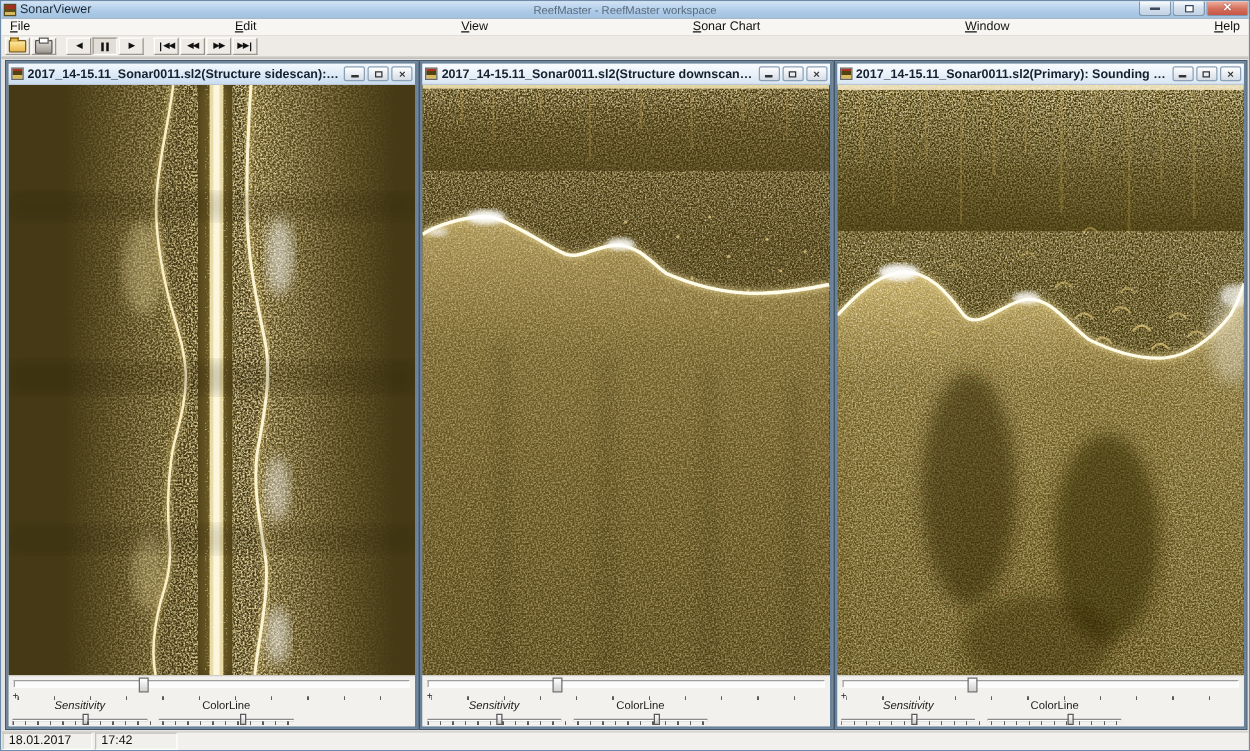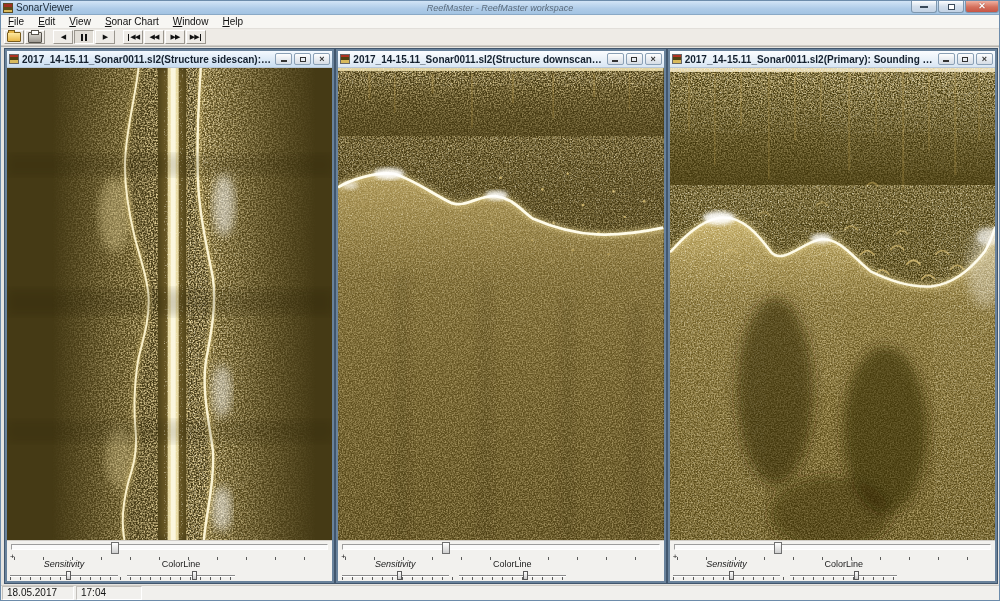--- a/index.html
+++ b/index.html
@@ -6,32 +6,32 @@
   #app{position:relative;width:1000px;height:601px;font-family:"Liberation Sans",sans-serif;
        background:#ece9e4;border:1px solid #6d8cab;box-sizing:border-box;overflow:hidden;
        display:flex;flex-direction:column;}
   
   .titlebar{height:13px;flex:0 0 13px;display:flex;align-items:center;position:relative;
     background:linear-gradient(#d2e4f6,#aecbe8 60%,#a3c3e2);border-bottom:1px solid #8aa9c6;}
   .appicon{width:10px;height:10px;margin:0 3px 0 2px;border:1px solid #5a4a20;box-sizing:border-box;
     background:linear-gradient(180deg,#a03020 0 3px,#5c4c16 3px 6px,#d8b95c 6px 10px);}
   .apptitle{font-size:10px;line-height:12px;color:#1d2b38;}
   .workspace-title{position:absolute;left:0;right:0;text-align:center;font-size:9px;color:#57payer;}
-  .workspace-title{color:#5a6b7c;font-style:italic;}
+  .workspace-title{color:#5a6b7c;}
   .winbtns{margin-left:auto;display:flex;height:13px;}
   .wbtn{width:26px;height:12px;border:1px solid #7e97ae;border-top:none;box-sizing:border-box;
     background:linear-gradient(#fdfeff,#d3dfec 50%,#c2d2e4);display:flex;align-items:center;justify-content:center;
     border-radius:0 0 3px 3px;margin-left:1px;}
   .wbtn .glyph-min{width:8px;height:2px;background:#3a4document;}
   .wbtn .glyph-min{width:8px;height:2px;background:#3a4a5a;}
   .wbtn .glyph-restore{width:7px;height:6px;border:1px solid #3a4a5a;box-sizing:border-box;background:#fff;}
   .wbtn.close{width:34px;background:linear-gradient(#f0b0a0,#d4705c 55%,#c65546);}
   .wbtn.close span{color:#fff;font-size:9px;line-height:9px;font-weight:bold;text-shadow:0 0 1px #7a2a1a;}
   
-  .menubar{height:13px;flex:0 0 13px;display:flex;background:#f7f6f3;border-bottom:1px solid #e2dfda;}
+  .menubar{height:13px;flex:0 0 13px;display:flex;background:#f7f6f3;border-bottom:1px solid #e2dfda;justify-content:space-between;}
   .menu-item{font-size:10px;line-height:13px;padding:0 7px;color:#111;}
   .menu-item u{text-decoration:underline;}
   
   .toolbar{height:16px;flex:0 0 16px;background:#eeebe6;display:flex;align-items:center;padding-left:3px;
     border-bottom:1px solid #cfccc6;}
   .tb-btn{width:20px;height:14px;margin-right:1px;display:flex;align-items:center;justify-content:center;
     border:1px solid;border-color:#fff #9a968e #9a968e #fff;background:#eeebe6;box-sizing:border-box;}
   .tb-btn.pressed{border-color:#9a968e #fff #fff #9a968e;background:#e2ded7;}
   .tb-sep{width:7px;height:14px;}
   .tb-glyph{font-size:7px;line-height:8px;color:#111;letter-spacing:-1px;}
@@ -541,17 +541,17 @@
           <div class="mini-track"></div>
           <div class="mini-thumb" style="left:60%"></div>
         </div>
         <div class="ticks-dense"></div>
       </div>
     </div>
 
   </div>
 
   <div class="statusbar">
-    <div class="sb-pane sb-date">18.05.2017</div>
-    <div class="sb-pane sb-time">17:04</div>
+    <div class="sb-pane sb-date">18.01.2017</div>
+    <div class="sb-pane sb-time">17:42</div>
   </div>
 
 </div>
 
 </body></html>

